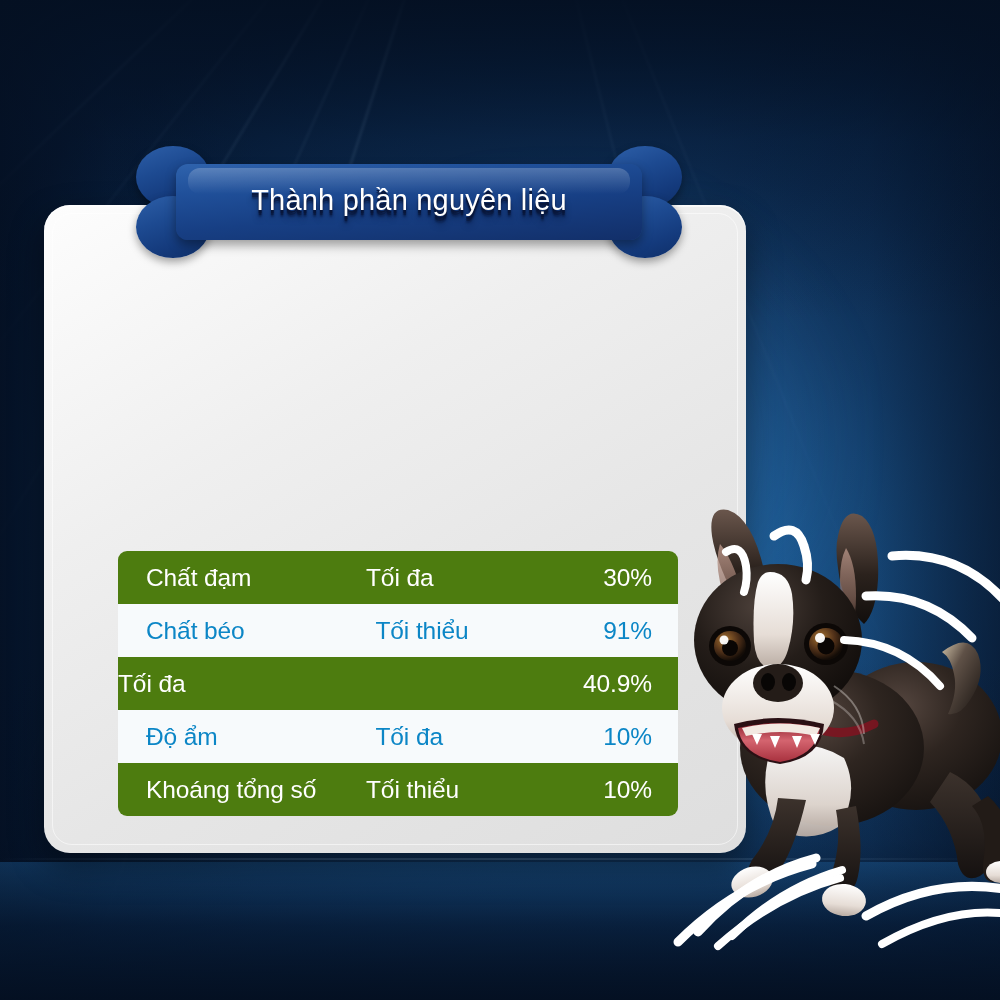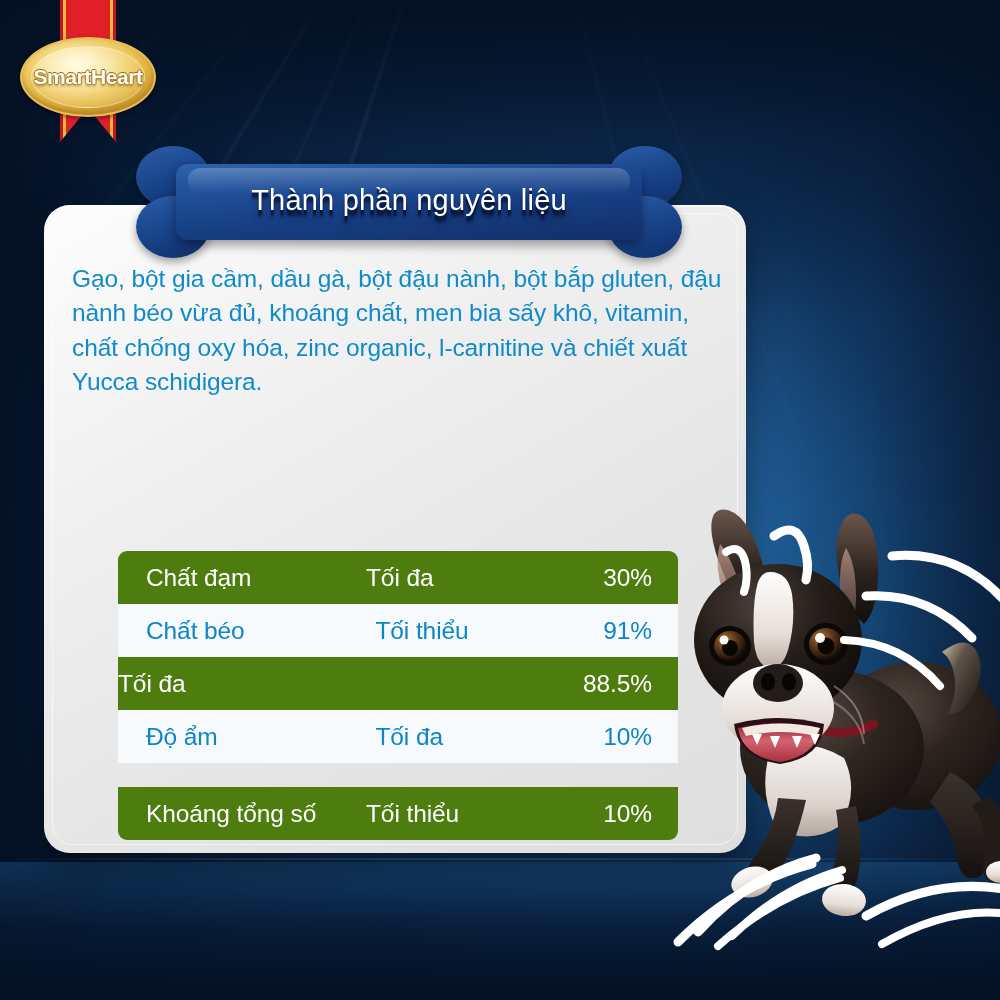--- a/index.html
+++ b/index.html
@@ -133,21 +133,21 @@
   
   .nut-table { position:absolute; left:118px; top:551px; width:560px; }
   .row { height:53px; display:flex; align-items:center; }
   .row .c1 { width:248px; padding-left:28px; }
   .row .c2 { width:218px; }
   .row .c3 { flex:1; text-align:right; padding-right:26px; }
   .row span { font-size:24.5px; letter-spacing:-.1px; }
   .row.dark { background:#4d7c0f; color:#ffffff; }
   .row.light { background:#f7fafc; color:#0c86c6;gap:46px; }
   .row:first-child { border-top-left-radius:9px; border-top-right-radius:9px; }
-  .row:last-child { border-bottom-left-radius:9px; border-bottom-right-radius:9px;margin-top:24px; }
+  .row:last-child { border-bottom-left-radius:9px; border-bottom-right-radius:9px; }
   .row.dark + .row.light { box-shadow:0 0 0 0; }
 
   
   .reflection {
     position:absolute; left:44px; top:862px; width:702px; height:138px;
     overflow:hidden; opacity:.30;
     -webkit-mask-image:linear-gradient(to bottom, rgba(0,0,0,.95), rgba(0,0,0,.18) 72%, rgba(0,0,0,0));
     mask-image:linear-gradient(to bottom, rgba(0,0,0,.95), rgba(0,0,0,.18) 72%, rgba(0,0,0,0));
   }
   .reflection .mirror { position:absolute; left:0; top:-240px; width:702px; transform:scaleY(-1); transform-origin:bottom; }
@@ -171,49 +171,40 @@
     <div class="ray" style="transform:rotate(38deg); opacity:.5;"></div>
     <div class="ray" style="transform:rotate(46deg); opacity:.75;"></div>
     <div class="ray" style="transform:rotate(-14deg); opacity:.45;"></div>
     <div class="ray" style="transform:rotate(-22deg); opacity:.35;"></div>
     <div class="ray" style="transform:rotate(55deg); opacity:.4;"></div>
   </div>
   <div class="bg-vignette"></div>
   <div class="floorband"></div>
   <div class="floorline"></div>
 
-  <div class="logo">
-    <div class="ribbon">
-        <div class="band"></div>
-      </div>
-    <div class="medal">
-      <span class="medal-text">SmartHeart</span>
-    </div>
-  </div>
 
   <div class="card">
     <div class="card-inner-edge"></div>
   </div>
 
-  <div class="ingredients">Gạo, bột gia cầm, dầu gà, bột đậu nành, bột bắp gluten, đậu nành béo vừa đủ, khoáng chất, men bia sấy khô, vitamin, chất chống oxy hóa, zinc organic, l-carnitine và chiết xuất Yucca schidigera.</div>
 
   <div class="nut-table">
     <div class="row dark">
       <span class="c1">Chất đạm</span>
       <span class="c2">Tối đa</span>
       <span class="c3">30%</span>
     </div>
     <div class="row light">
       <span class="c1">Chất béo</span>
       <span class="c2">Tối thiểu</span>
       <span class="c3">91%</span>
     </div>
     <div class="row dark">
       <span class="c2">Tối đa</span>
-      <span class="c3">88.5%</span>
+      <span class="c3">40.9%</span>
     </div>
     <div class="row light">
       <span class="c1">Độ ẩm</span>
       <span class="c2">Tối đa</span>
       <span class="c3">10%</span>
     </div>
     <div class="row dark">
       <span class="c1">Khoáng tổng số</span>
       <span class="c2">Tối thiểu</span>
       <span class="c3">10%</span>

